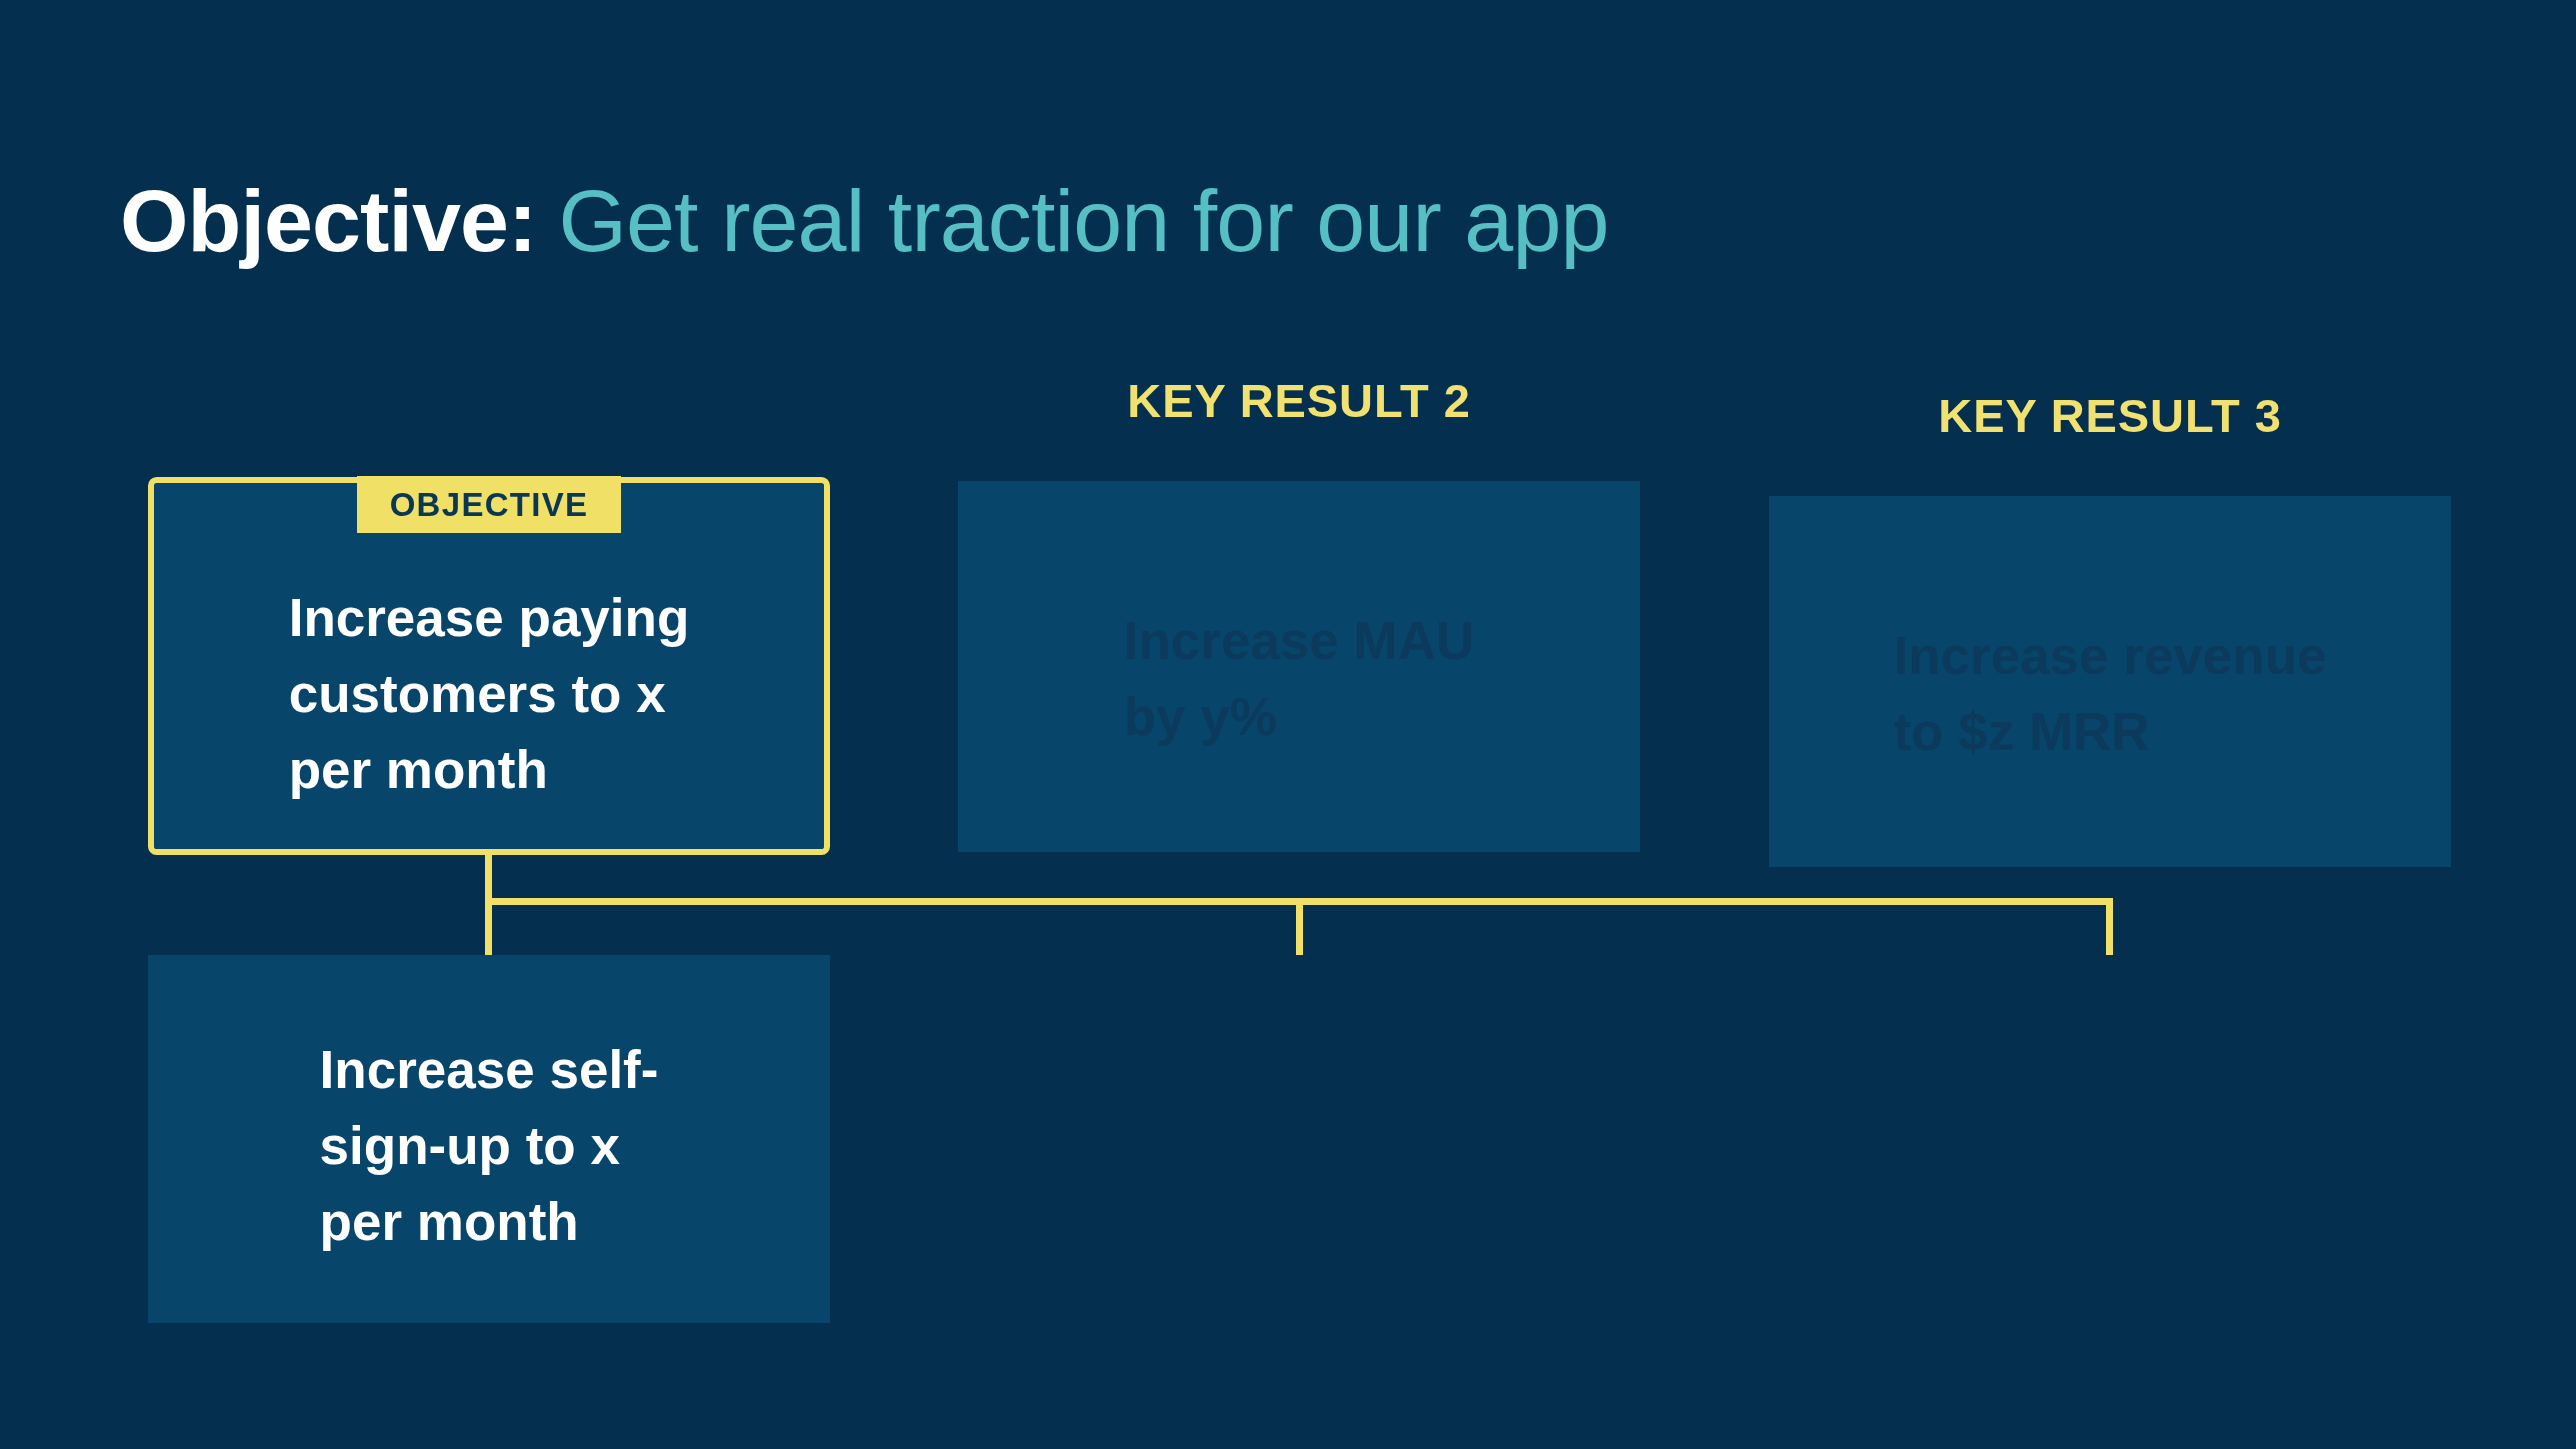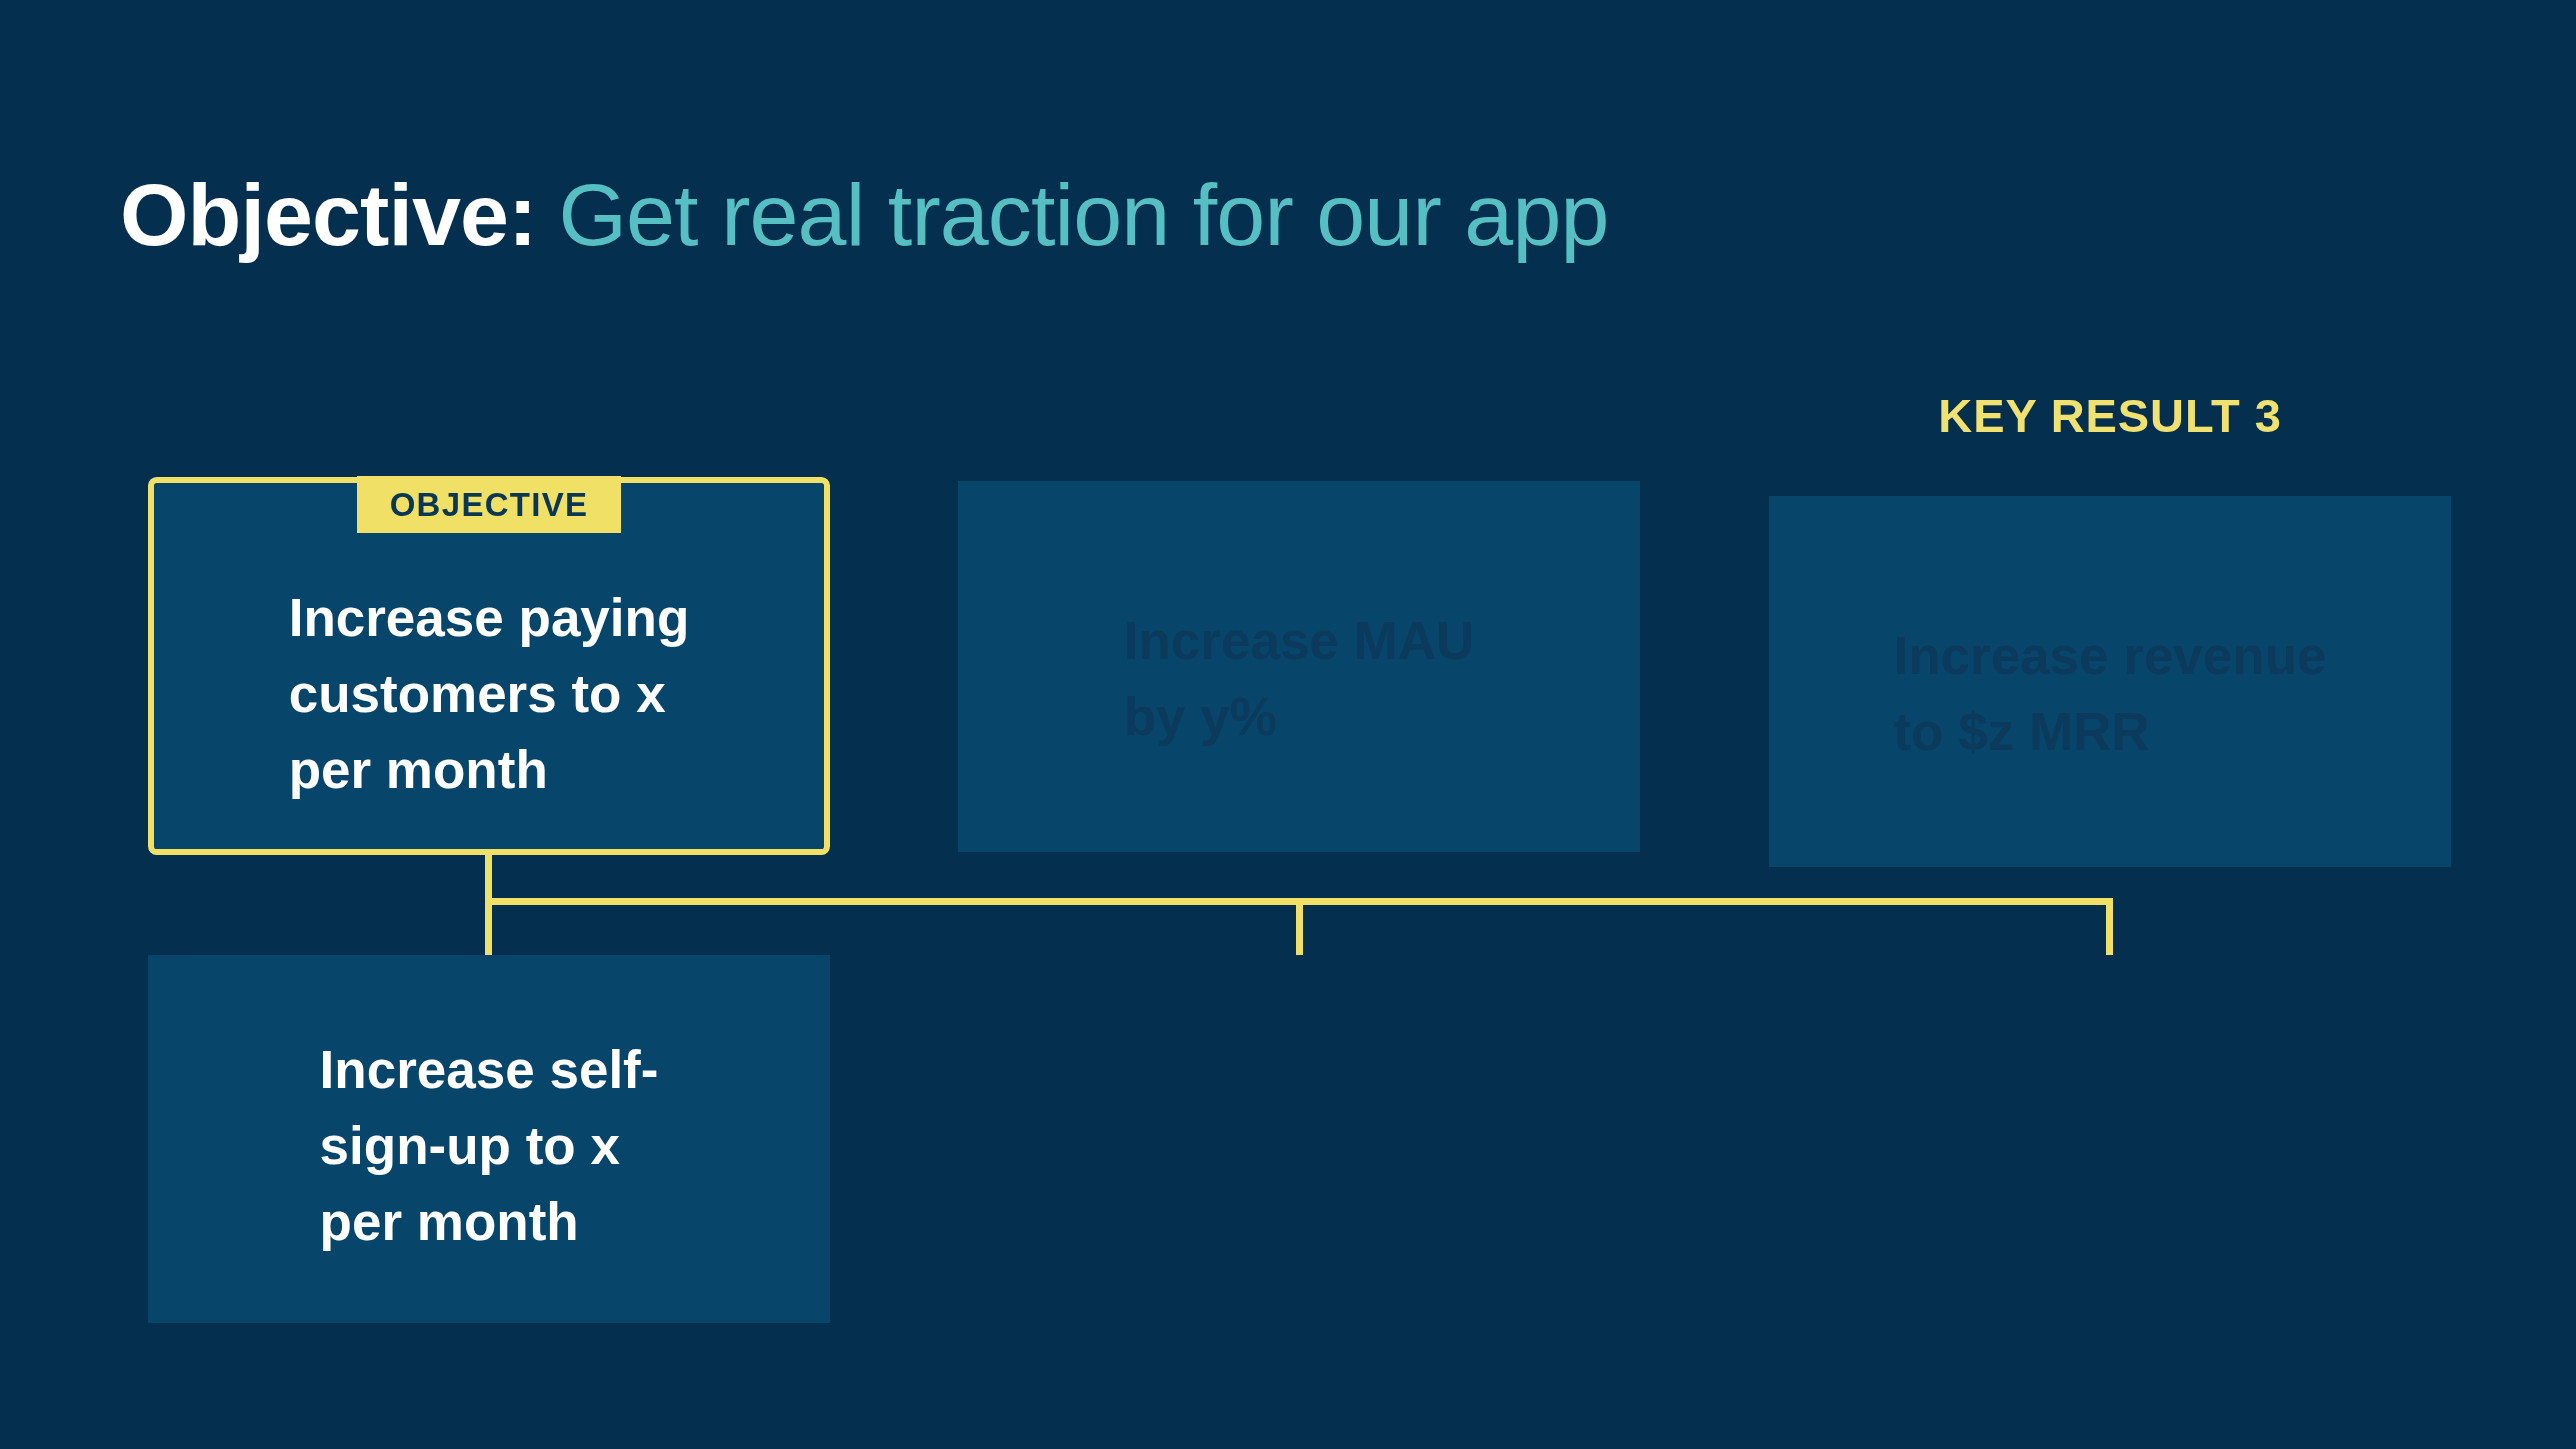--- a/index.html
+++ b/index.html
@@ -11,21 +11,21 @@
     position: relative;
     width: 2576px;
     height: 1449px;
     background: #042F4F;
     overflow: hidden;
     font-family: "Liberation Sans", sans-serif;
   }
   .title {
     position: absolute;
     left: 120px;
-    top: 105px;
+    top: 111px;
     font-size: 88px;
     line-height: 101px;
     font-weight: bold;
     color: #FFFFFF;
     white-space: nowrap;
     letter-spacing: -0.9px;
   }
   .title .highlight {
     font-weight: 400;
     color: #55BFC3;
@@ -98,20 +98,21 @@
   .drop-2 { left: 1296px; top: 898px; width: 6.9px;    height: 57px; }
   .drop-3 { left: 2106px; top: 898px; width: 6.9px;    height: 57px; }
 </style>
 </head>
 <body>
 
 <div class="slide">
 
   <h1 class="title"><span>Objective:</span><span class="highlight">Get real traction for our app</span></h1>
 
+  <div class="kr-label col-2">KEY RESULT 2</div>
   <div class="kr-label col-3">KEY RESULT 3</div>
 
   <div class="card top-card objective-card col-1">
     <div class="objective-tag">OBJECTIVE</div>
     <div class="card-text">Increase paying
 customers to x
 per month</div>
   </div>
 
   <div class="card top-card dimmed-card col-2">

